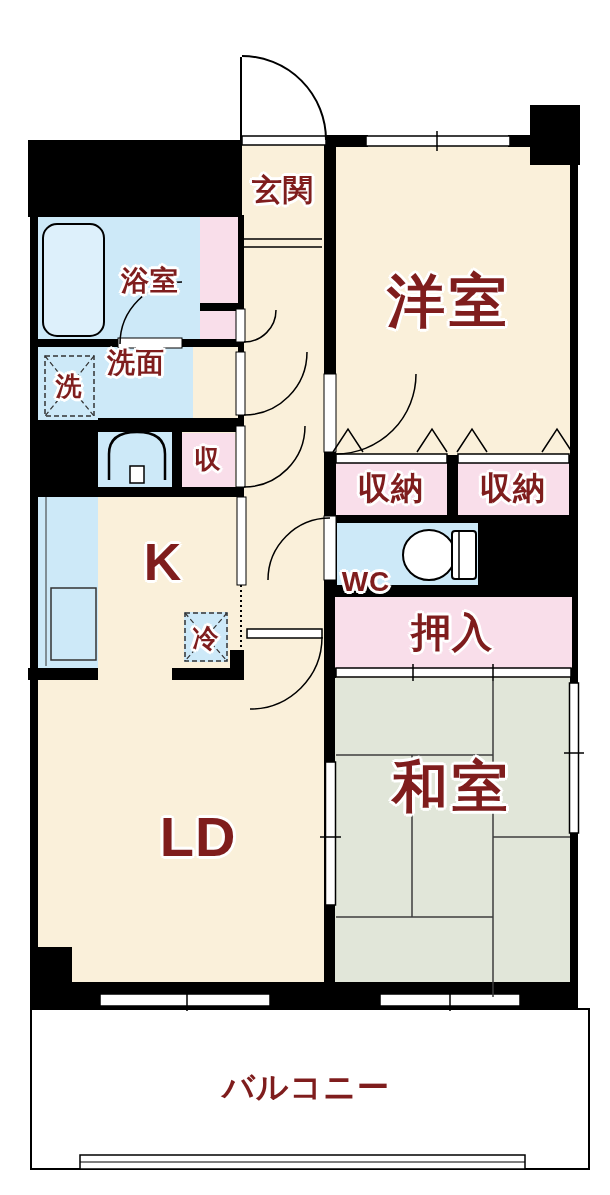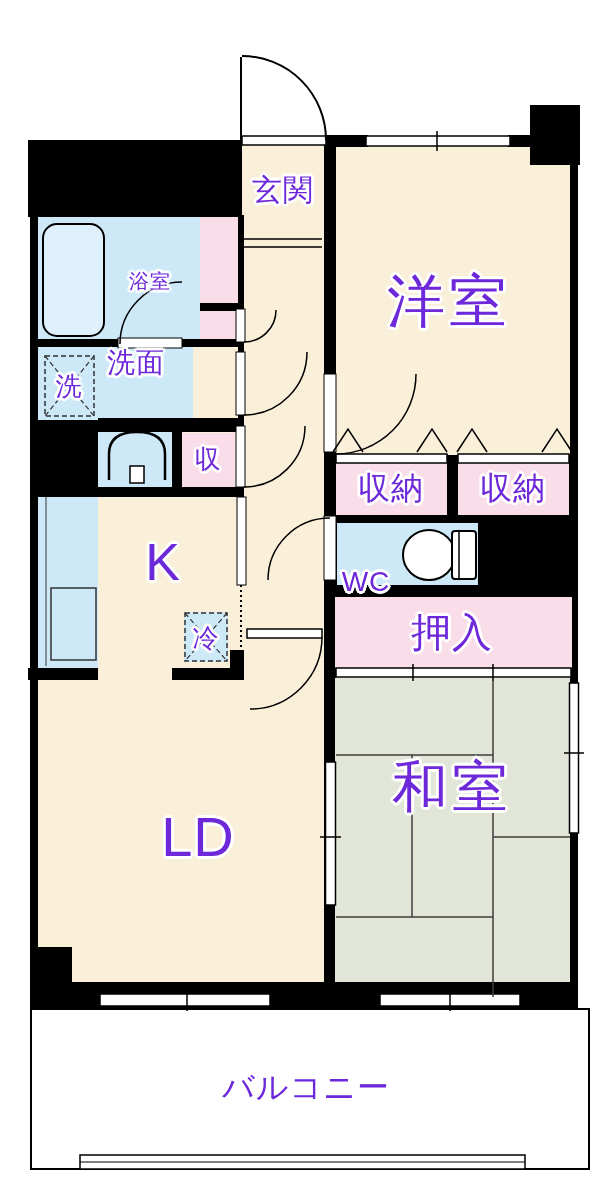--- a/index.html
+++ b/index.html
@@ -6,21 +6,21 @@
   #plan{position:relative;width:610px;height:1195px;background:#fff;overflow:hidden;
         font-family:"Liberation Sans",sans-serif;}
   .abs{position:absolute;}
   .fill-cream{background:#FAF0DA;}
   .fill-blue{background:#CDE9F8;}
   .fill-pink{background:#F9DEEA;}
   .fill-green{background:#E1E6D9;}
   .wall{position:absolute;background:#000;}
   svg.overlay{position:absolute;left:0;top:0;z-index:5;}
   .lbl{position:absolute;transform:translate(-50%,-50%);z-index:6;
-       font-weight:normal;color:#6d28d9;white-space:nowrap;letter-spacing:1px;
+       font-weight:bold;color:#7f1d1d;white-space:nowrap;letter-spacing:1px;
        text-shadow:-2px -2px 0 #fff,2px -2px 0 #fff,-2px 2px 0 #fff,2px 2px 0 #fff,
                    0 -3px 0 #fff,0 3px 0 #fff,-3px 0 0 #fff,3px 0 0 #fff;}
   .balcony{position:absolute;left:30px;top:1008px;width:560px;height:162px;
            border:2px solid #000;background:#fff;box-sizing:border-box;}
 </style>
 </head>
 <body>
 
 <div id="plan">
 
@@ -137,21 +137,21 @@
       <line x1="336" y1="917" x2="493" y2="917"></line>
       <line x1="493" y1="837" x2="570" y2="837"></line>
     </g>
 
     <rect x="80" y="1155" width="445" height="14" fill="#fff" stroke="#000" stroke-width="1.5"></rect>
     <line x1="80" y1="1162" x2="525" y2="1162" stroke="#000" stroke-width="1"></line>
   </svg>
 
   <div class="lbl" style="left:283px;top:190px;font-size:30px;">玄関</div>
   <div class="lbl" style="left:449px;top:302px;font-size:58px;letter-spacing:4px;">洋室</div>
-  <div class="lbl" style="left:150px;top:281px;font-size:20px;">浴室</div>
+  <div class="lbl" style="left:150px;top:281px;font-size:28px;">浴室</div>
   <div class="lbl" style="left:69px;top:386px;font-size:26px;">洗</div>
   <div class="lbl" style="left:136px;top:363px;font-size:28px;">洗面</div>
   <div class="lbl" style="left:208px;top:459px;font-size:26px;">収</div>
   <div class="lbl" style="left:163px;top:562px;font-size:52px;">K</div>
   <div class="lbl" style="left:206px;top:638px;font-size:26px;">冷</div>
   <div class="lbl" style="left:391px;top:489px;font-size:32px;">収納</div>
   <div class="lbl" style="left:513px;top:489px;font-size:32px;">収納</div>
   <div class="lbl" style="left:366px;top:582px;font-size:28px;">WC</div>
   <div class="lbl" style="left:452px;top:632px;font-size:40px;">押入</div>
   <div class="lbl" style="left:198px;top:836px;font-size:56px;">LD</div>

